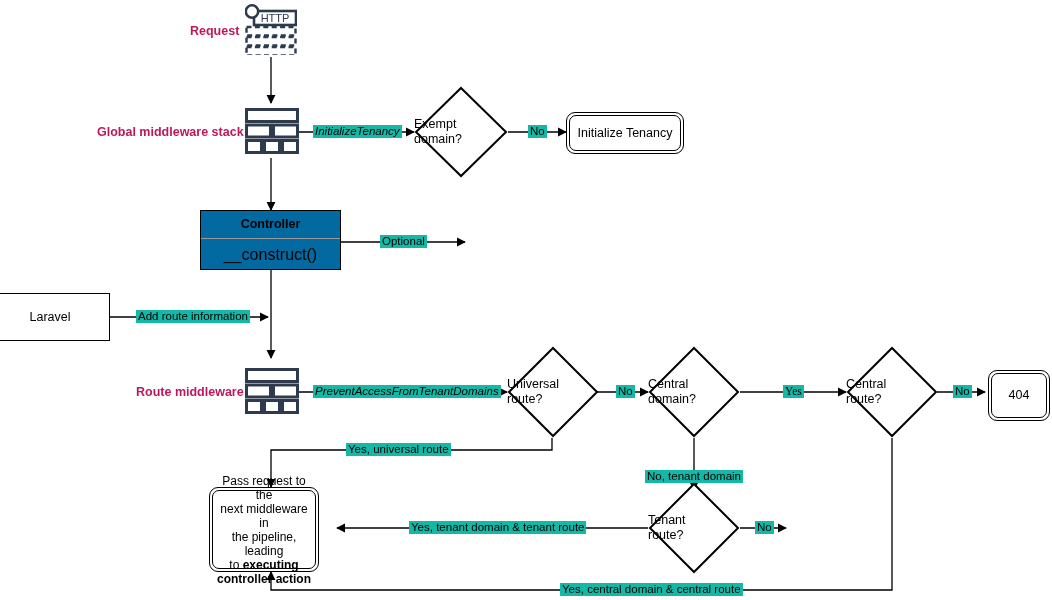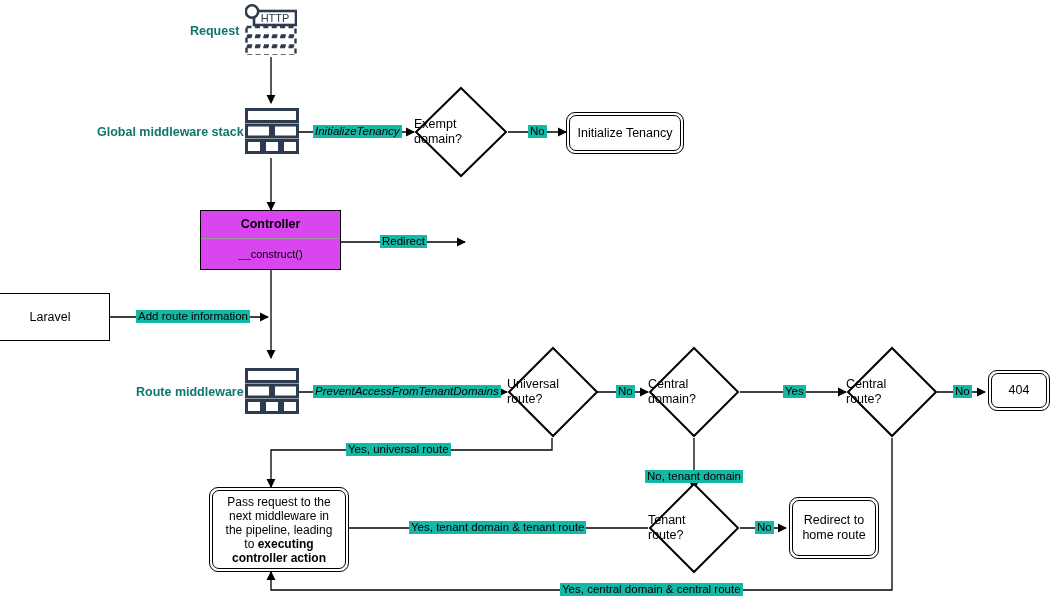--- a/index.html
+++ b/index.html
@@ -60,33 +60,33 @@
     pointer-events: none;
   }
   .rounded-box > .label {
     position: relative;
     z-index: 2;
     padding: 0 6px;
   }
   
   .class-box {
     border: 1px solid #000000;
-    background: #d946ef;
+    background: #0369a1;
     display: block;
     padding: 0;
   }
   .class-box .cb-title {
     font-weight: bold;
     font-size: 12.5px;
     text-align: center;
     padding: 6px 0 6px 0;
     border-bottom: 1px solid #9a9a9a;
   }
   .class-box .cb-member {
-    font-size: 11px;
+    font-size: 16px;
     text-align: center;
     padding: 8px 0 0 0;
   }
   
   .diamond {
     position: absolute;
   }
   .diamond .dia-shape {
     position: absolute;
     left: 0; top: 0;
@@ -105,21 +105,21 @@
     font-size: 12.5px;
     line-height: 15px;
     color: #000;
     text-align: center;
   }
   
   .side-label {
     position: absolute;
     font-weight: bold;
     font-size: 12.5px;
-    color: #0f766e;
+    color: #be185d;
     white-space: nowrap;
   }
   
   .edge-label {
     position: absolute;
     font-size: 11.5px;
     line-height: 13px;
     color: #000;
     background: #14b8a6;
     white-space: nowrap;
@@ -283,52 +283,48 @@
   <div class="node class-box" style="left:200px; top:210px; width:141px; height:60px;">
     <div class="cb-title">Controller</div>
     <div class="cb-member">__construct()</div>
   </div>
 
 
   <div class="node rect-plain" style="left:-10px; top:293px; width:120px; height:48px;">
     <span>Laravel</span>
   </div>
 
-  <div class="node rounded-box" style="left:988px; top:370px; width:62px; height:41px;">
+  <div class="node rounded-box" style="left:988px; top:370px; width:62px; height:51px;">
     <span class="label">404</span>
   </div>
 
-  <div class="node rounded-box" style="left:789px; top:497px; width:90px; height:62px;">
-    <span class="label" style="white-space:pre-line;">Redirect to
-home route</span>
-  </div>
-
-  <div class="node rounded-box" style="left:209px; top:487px; width:140px; height:85px;">
+
+  <div class="node rounded-box" style="left:209px; top:487px; width:110px; height:85px;">
     <span class="label" style="font-size:12px; line-height:14px;">
       <span>Pass request to the</span><br>
       <span>next middleware in</span><br>
       <span>the pipeline, leading</span><br>
       <span>to </span><span class="bold-inline">executing</span><br>
       <span class="bold-inline">controller action</span>
     </span>
   </div>
 
   <div class="edge-label italic" style="left:313px; top:125px;">InitializeTenancy</div>
 
   <div class="edge-label" style="left:528px; top:125px;">No</div>
 
-  <div class="edge-label" style="left:380px; top:235px;">Redirect</div>
+  <div class="edge-label" style="left:380px; top:235px;">Optional</div>
 
   <div class="edge-label" style="left:136px; top:310px;">Add route information</div>
 
   <div class="edge-label italic" style="left:313px; top:385px;">PreventAccessFromTenantDomains</div>
 
   <div class="edge-label" style="left:616px; top:385px;">No</div>
 
-  <div class="edge-label" style="left:783px; top:385px;">Yes</div>
+  <div class="edge-label" style="left:783px; top:385px;font-family:Liberation Serif, serif;">Yes</div>
 
   <div class="edge-label" style="left:953px; top:385px;">No</div>
 
   <div class="edge-label" style="left:645px; top:470px;">No, tenant domain</div>
 
   <div class="edge-label" style="left:755px; top:521px;">No</div>
 
   <div class="edge-label" style="left:346px; top:443px;">Yes, universal route</div>
 
   <div class="edge-label" style="left:409px; top:521px;">Yes, tenant domain &amp; tenant route</div>

